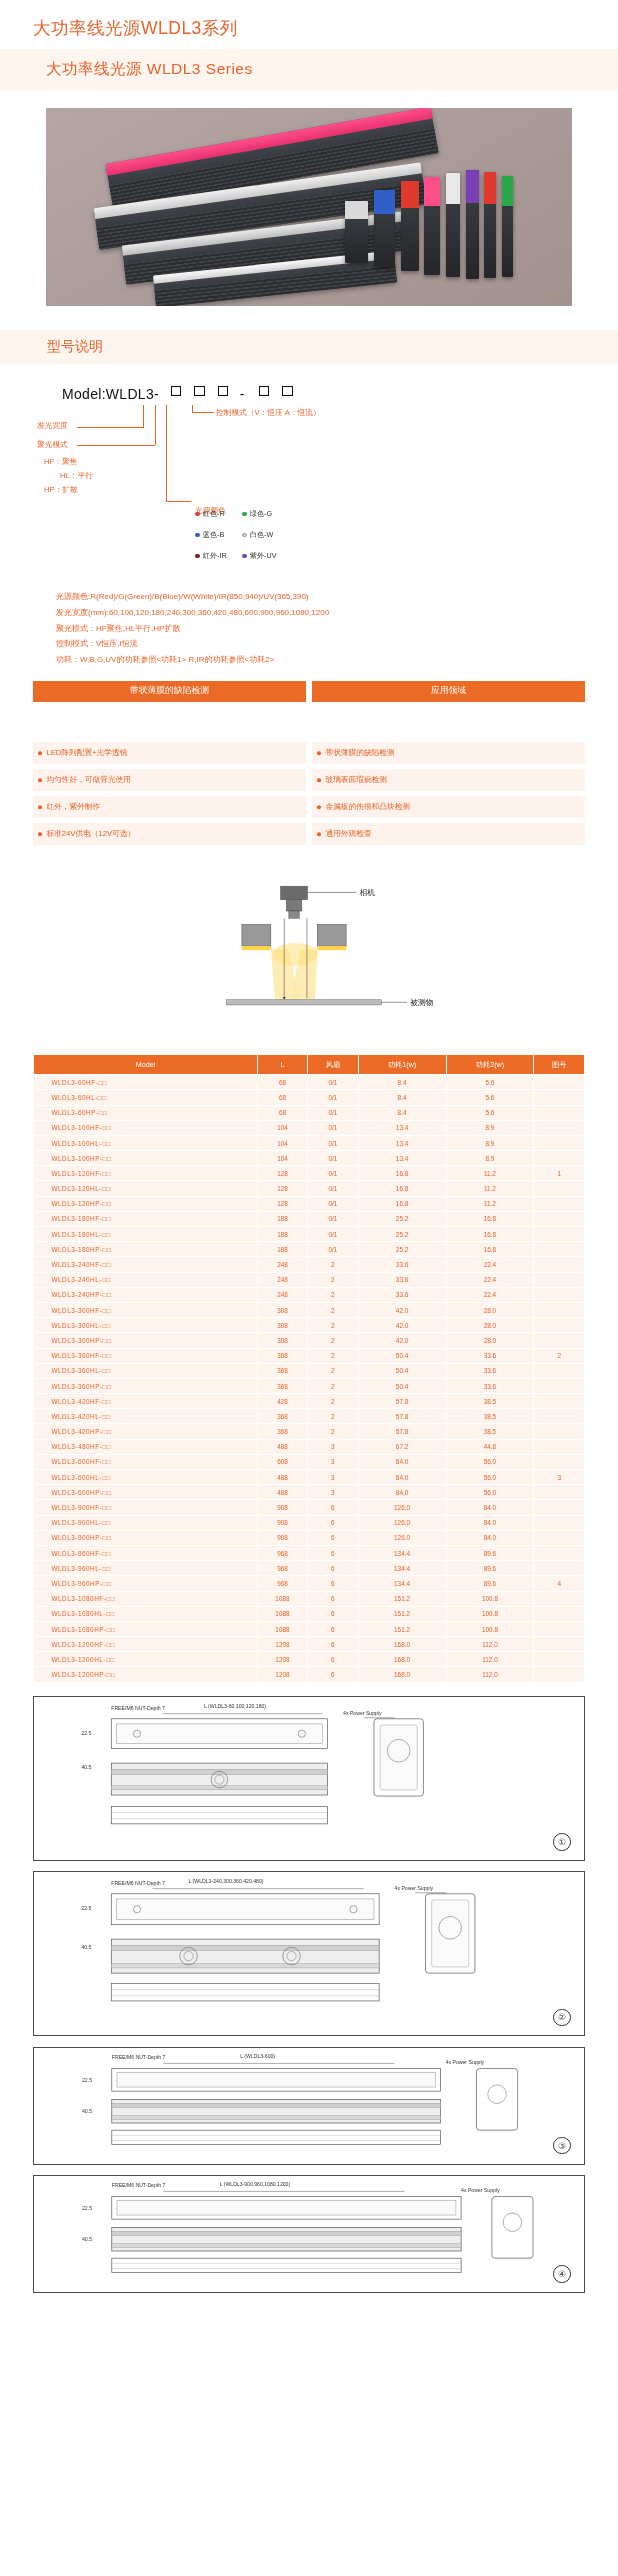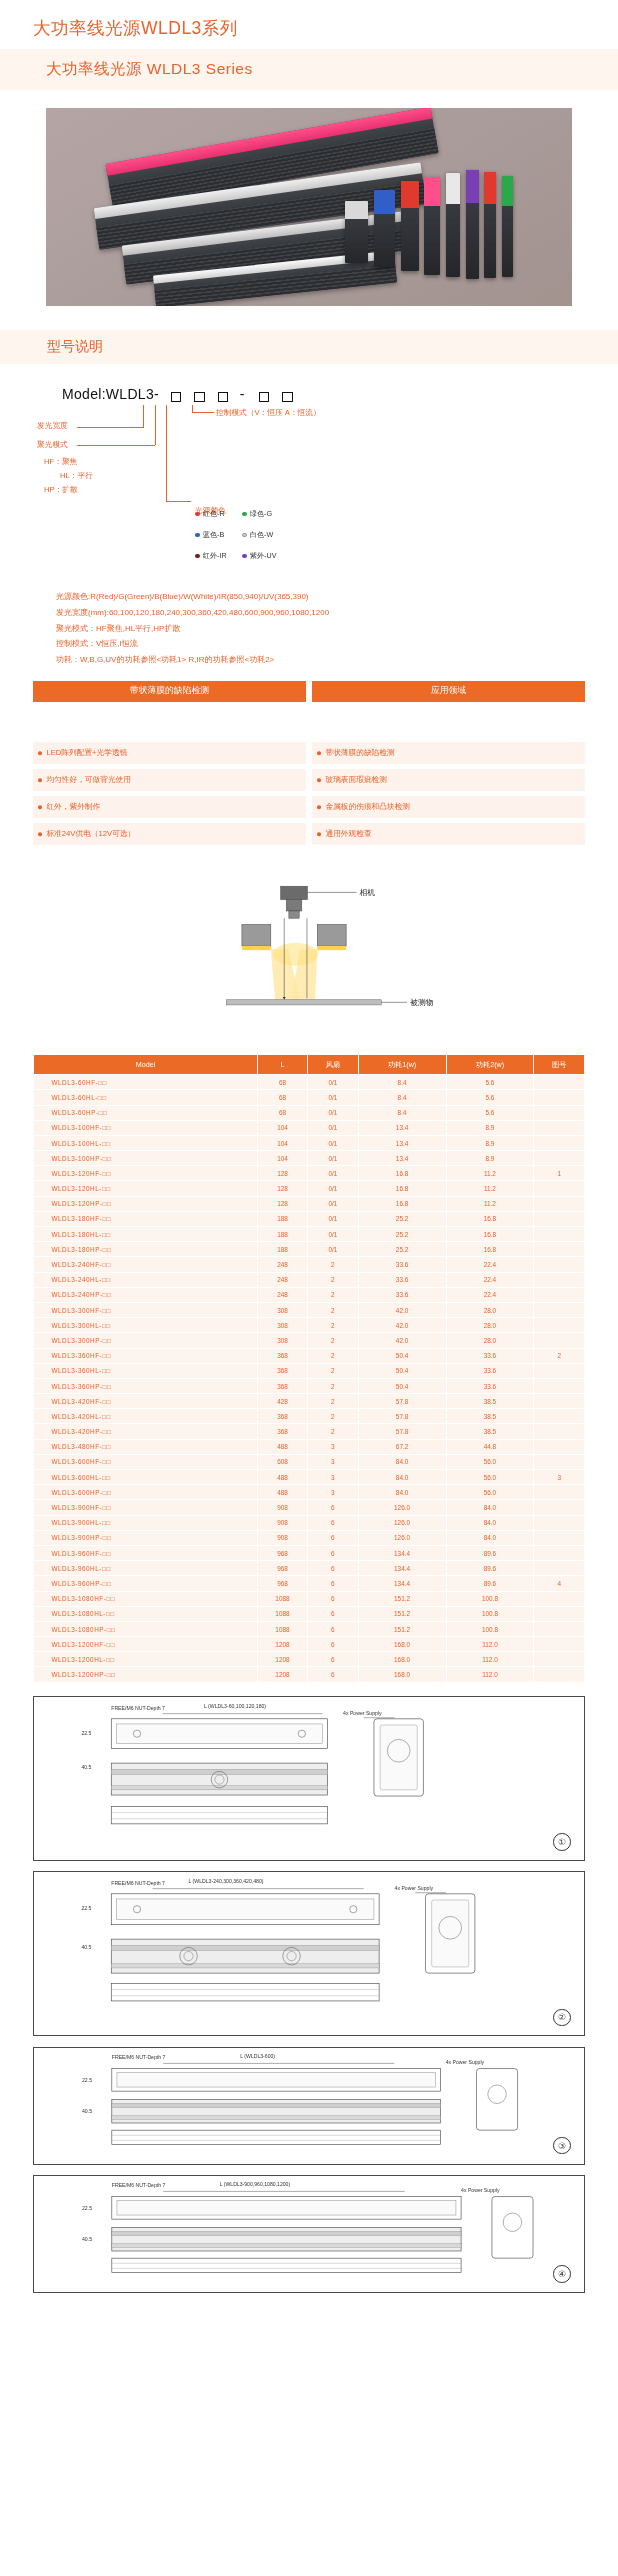--- a/index.html
+++ b/index.html
@@ -79,21 +79,21 @@
     margin-top: 24px;
     padding: 8.2px 0 8.2px 47px;
     color: #e8622a;
     font-size: 14px;
   }
 
   
   .model-block { padding: 21.6px 0 0 0; position: relative; height: 222px; }
   .model-line {
     font-size: 14px; color: #111; padding-left: 62px; letter-spacing: 0.3px;
-    display: flex; align-items: flex-end; gap: 11px;
+    display: flex; align-items: flex-start; gap: 11px;
   }
   .mbox {
     display:inline-block; width: 10.3px; height: 10.3px;
     border: 0.8px solid #111; margin: 0 1px;
   }
   .mdash { display:inline-block; width: 7.2px; }
 
   .callouts { position: relative; margin-top: 3.1px; height: 170px; }
   .cal {
     position: absolute; font-size: 7.7px; color: #e8622a; white-space: nowrap;

